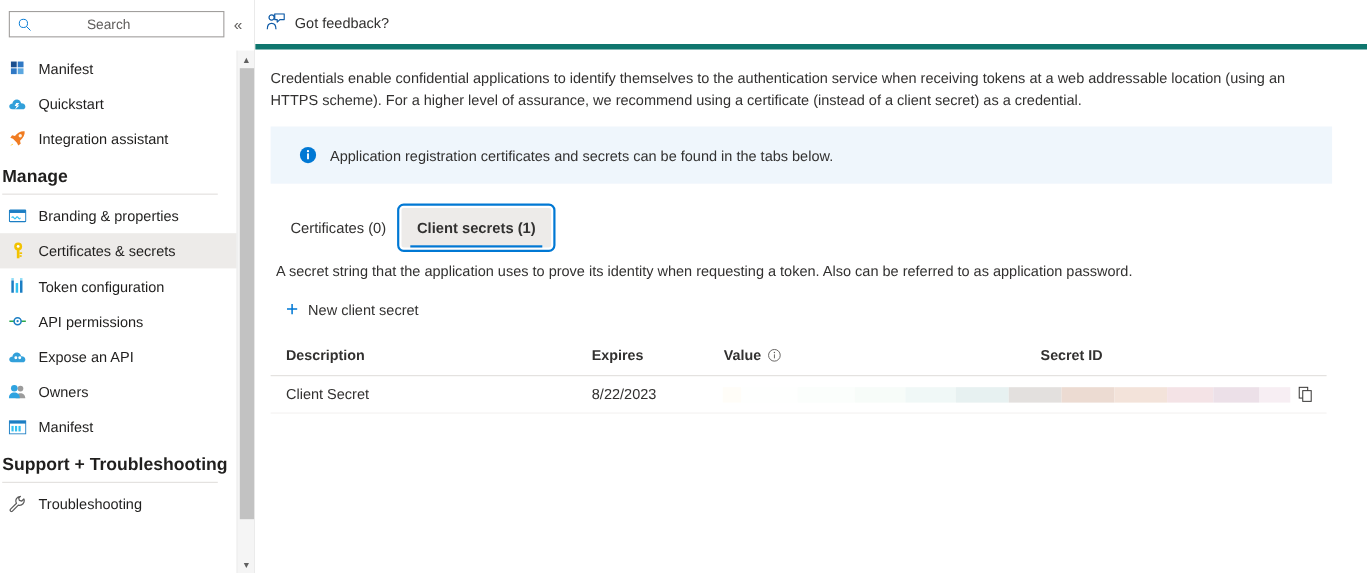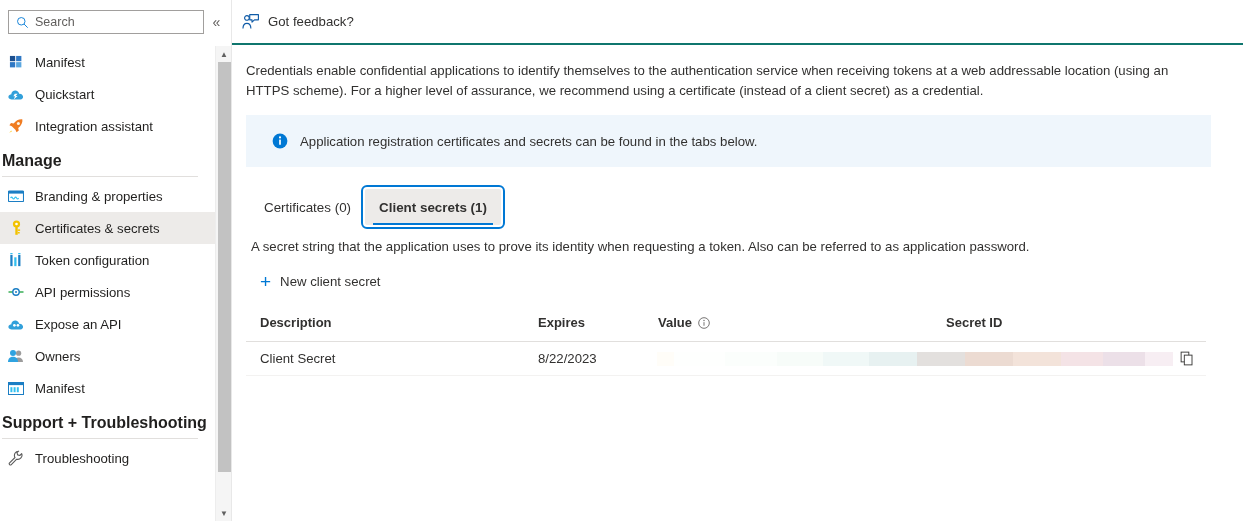--- a/index.html
+++ b/index.html
@@ -30,20 +30,21 @@
     display: flex; align-items: center;
     padding: 10px 8px 7px 8px;
   }
   .search-box {
     flex: 0 0 auto;
     width: 196px; height: 24px;
     border: 1px solid #a19f9d;
     background: #fff;
     display: flex; align-items: center;
     box-sizing: border-box;
+    gap: 44px;
   }
   .search-box .mag { margin: 0 6px 0 7px; display:flex; }
   .search-input {
     border: none; outline: none;
     font-family: "Liberation Sans", sans-serif;
     font-size: 12.5px;
     color: #605e5c;
     background: transparent;
     width: 150px; height: 18px;
     padding: 0;
@@ -119,21 +120,21 @@
   .main {
     flex: 1 1 auto;
     position: relative;
     background: #ffffff;
     overflow: hidden;
   }
   .feedback-bar {
     height: 45px;
     display: flex; align-items: center;
     padding-left: 10px;
-    border-bottom: 2px solid #0f766e;
+    border-bottom: 5px solid #0f766e;
     box-sizing: border-box;
   }
   .feedback-link {
     display: flex; align-items: center;
     cursor: pointer;
     color: #323130;
     font-size: 13.2px;
   }
   .feedback-link .fb-ico { margin-right: 9px; display: flex; }
 

